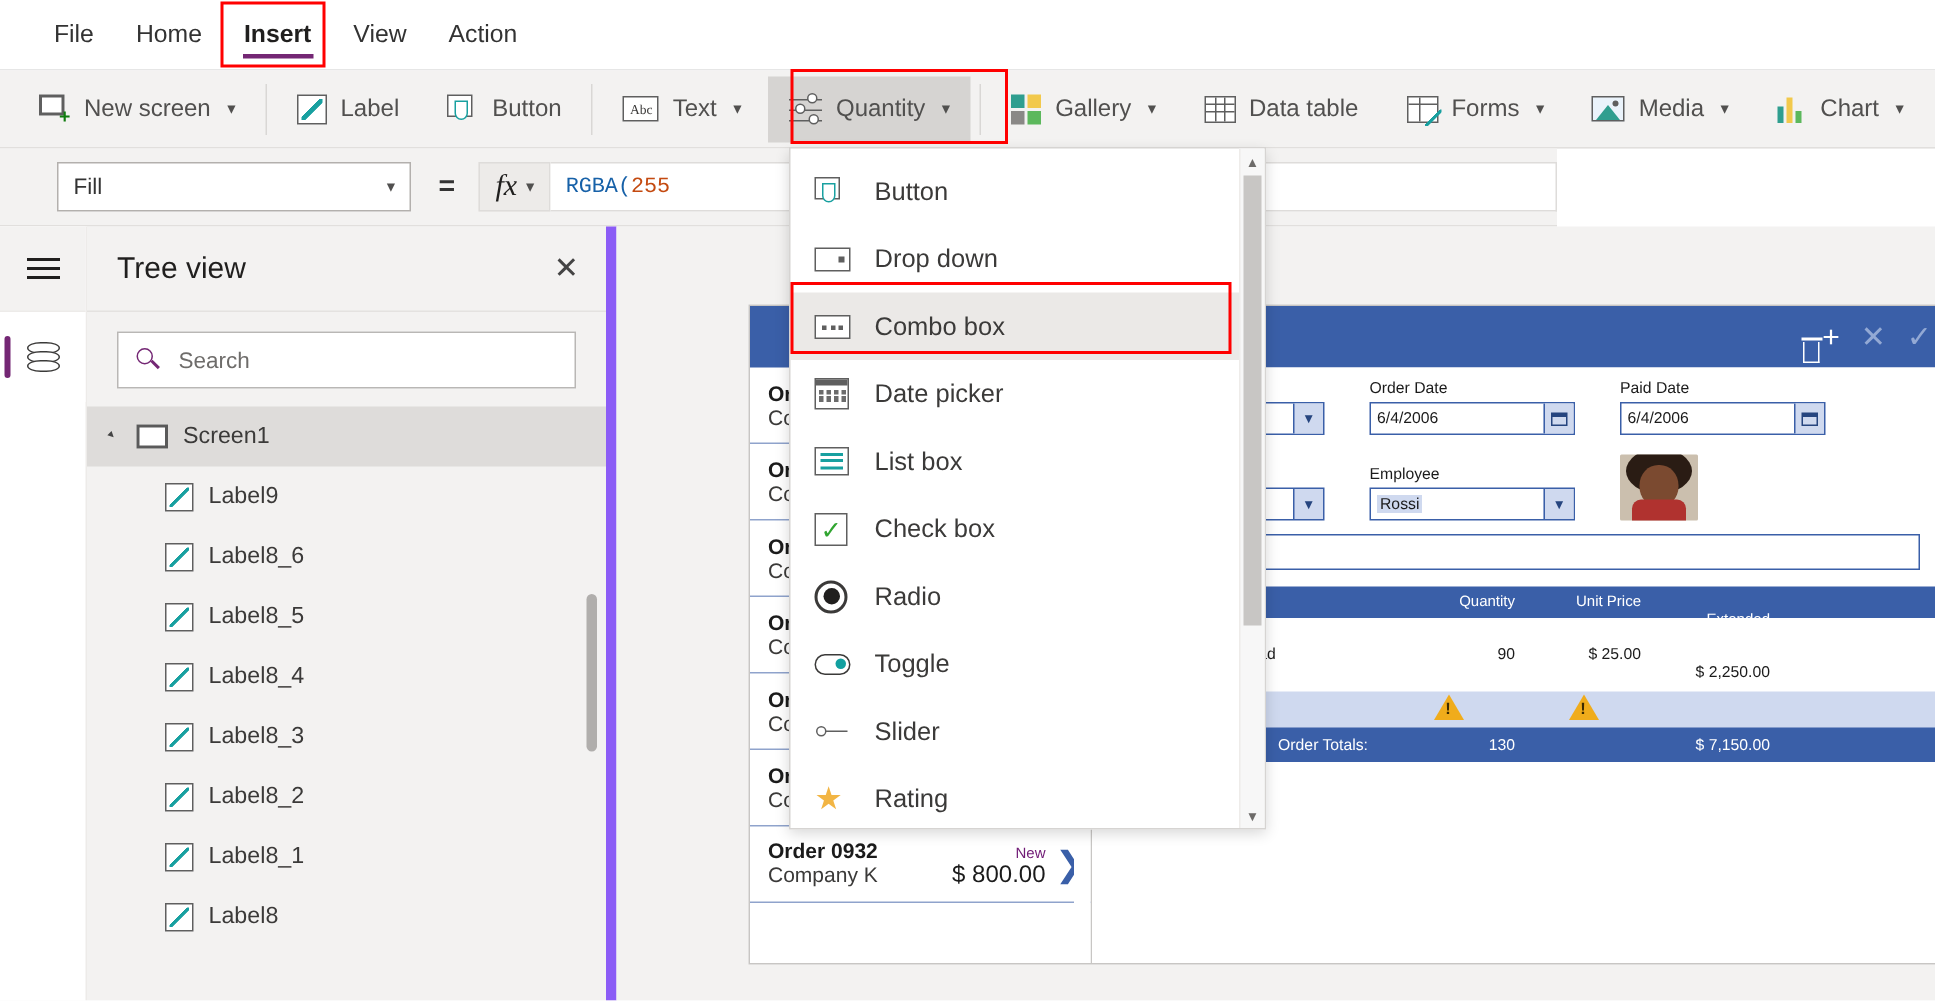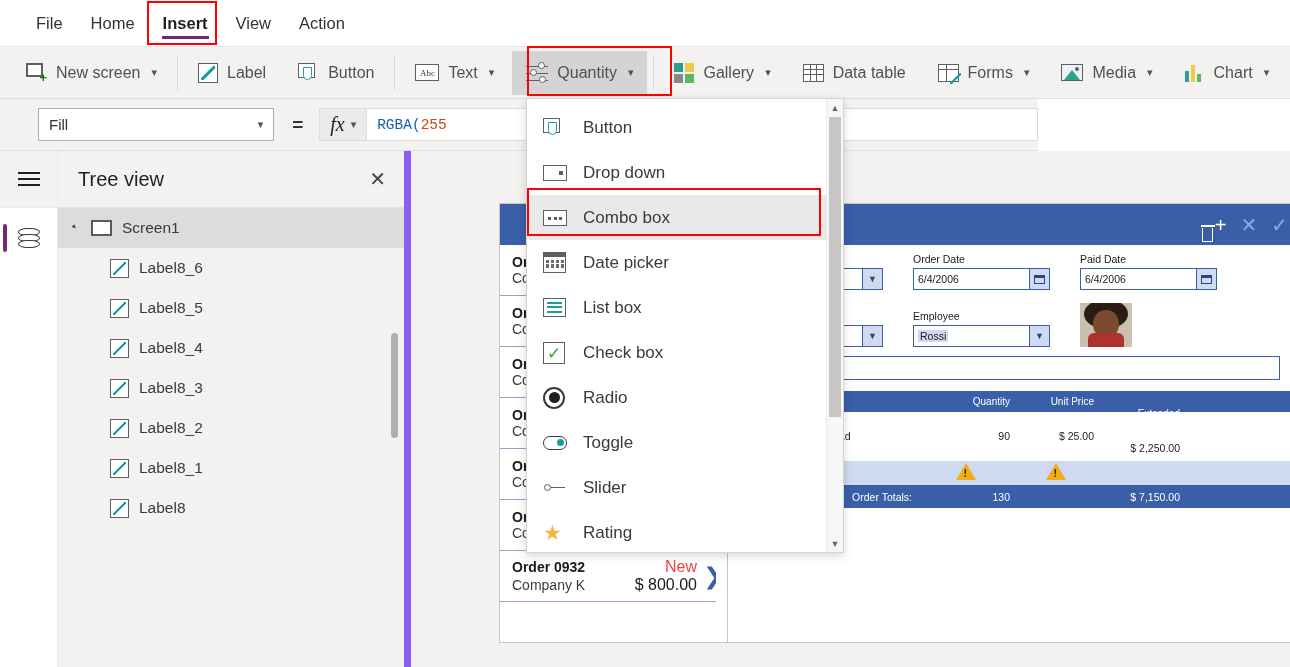--- a/index.html
+++ b/index.html
@@ -155,21 +155,21 @@
   }
   .gal-head { height: 41px; background: #3a5fa8; }
   .gal-item {
     height: 51px; border-bottom: 1px solid #8fa3cc;
     display: flex; align-items: center; padding: 0 4px 0 12px;
     position: relative;
   }
   .gal-col { flex: 1; }
   .gal-r1 { display: flex; justify-content: space-between; align-items: baseline; }
   .gi-order { font-size: 14px; font-weight: bold; color: #1b1b1b; }
-  .gi-status { font-size: 16px; color: #ef4444; padding-right: 6px; }
+  .gi-status { font-size: 10px; color: #701a75; padding-right: 6px; }
   .gi-company { font-size: 14px; color: #3b3a39; }
   .gi-amount { font-size: 16px; color: #1b1b1b; padding-right: 6px; }
   .gi-chev { font-size: 23px; color: #3a5fa8; font-weight: 300; width: 20px; text-align: center; }
   .gal-sb {
     position: absolute; right: 0; top: 41px; width: 11px; bottom: 0; background: #ffffff;
   }
   .gal-sb .up, .gal-sb .dn {
     height: 12px; background: #e8e8e8; font-size: 7px; color: #666;
     display: flex; align-items: center; justify-content: center;
   }
@@ -507,27 +507,43 @@
           <d style="top:12px"></d>
       </span>
     </div>
   </div>
 
   <div class="treepanel">
     <div class="tp-head">
       <span class="tp-title">Tree view</span>
       <span class="tp-close">✕</span>
     </div>
+    <div class="tp-searchwrap">
+      <div class="tp-search">
+        <span class="mag">
+            <span class="o"></span>
+            <span class="h"></span>
+          </span>
+        <span class="ph">Search</span>
+      </div>
+    </div>
     <div class="tree">
       <div class="tnode root">
         <span class="twist">▸</span>
         <span class="screen-ico"></span>
         <span>Screen1</span>
       </div>
 
+      <div class="tnode child">
+        <span class="label-ico">
+            <span class="bx"></span>
+            <span class="pn"></span>
+          </span>
+        <span>Label9</span>
+      </div>
       <div class="tnode child">
         <span class="label-ico">
             <span class="bx"></span>
             <span class="pn"></span>
           </span>
         <span>Label8_6</span>
       </div>
       <div class="tnode child">
         <span class="label-ico">
             <span class="bx"></span>

